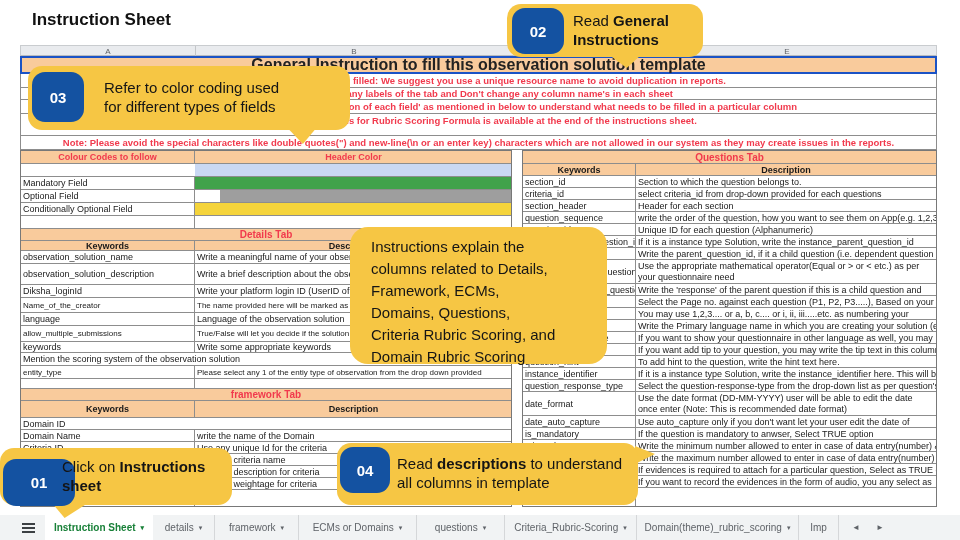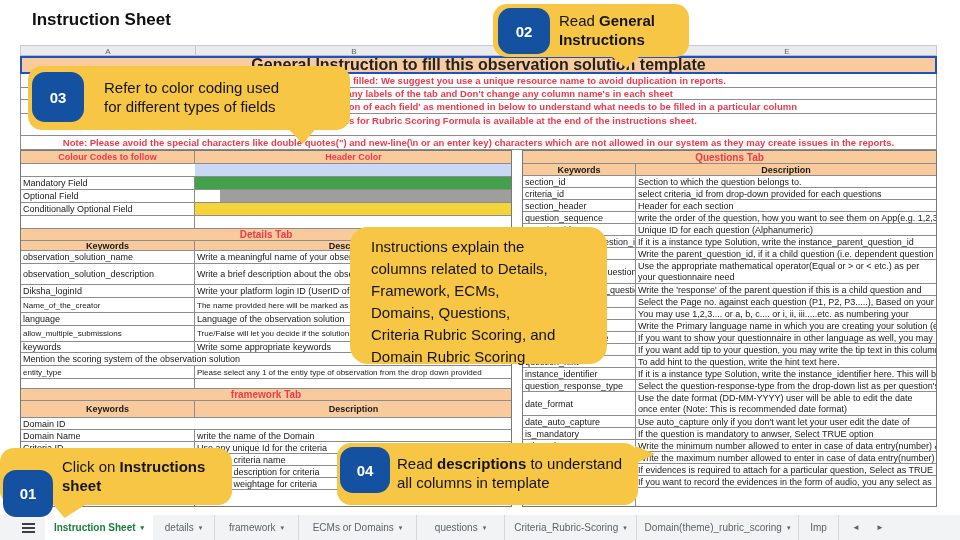--- a/index.html
+++ b/index.html
@@ -303,42 +303,42 @@
 
   <div class="callout" id="c03" style="left:28px;top:66px;width:322px;height:64px;">
     <div class="badge" style="left:4px;top:6px;width:52px;height:50px;">03</div>
     <div class="ctext" style="left:76px;top:12px;">
         <div><span>Refer to color coding used</span></div>
         <div><span>for different types of fields</span></div>
       </div>
   </div>
   <div class="tail" style="left:282px;top:126px;width:36px;height:18px;clip-path:polygon(10% 0,100% 0,58% 100%);"></div>
 
-  <div class="callout" id="c02" style="left:493px;top:4px;width:196px;height:53px;">
+  <div class="callout" id="c02" style="left:507px;top:4px;width:196px;height:53px;">
     <div class="badge" style="left:5px;top:4px;width:52px;height:46px;">02</div>
     <div class="ctext" style="left:66px;top:7px;">
         <div><span>Read </span><b>General</b></div>
         <div><b>Instructions</b></div>
       </div>
   </div>
   <div class="tail" style="left:608px;top:54px;width:34px;height:14px;clip-path:polygon(0 0,100% 0,55% 100%);"></div>
 
   <div class="callout" id="c-center" style="left:350px;top:227px;width:257px;height:137px;border-radius:18px;">
     <div class="ctext" style="left:21px;top:9px;line-height:22px;">
         <div><span>Instructions explain the</span></div>
         <div><span>columns related to Details,</span></div>
         <div><span>Framework, ECMs,</span></div>
         <div><span>Domains, Questions,</span></div>
         <div><span>Criteria Rubric Scoring, and</span></div>
         <div><span>Domain Rubric Scoring</span></div>
       </div>
   </div>
 
   <div class="callout" id="c01" style="left:0px;top:448px;width:232px;height:57px;">
-    <div class="badge" style="left:3px;top:22px;width:50px;height:47px;">01</div>
+    <div class="badge" style="left:3px;top:11px;width:72px;height:47px;">01</div>
     <div class="ctext" style="left:62px;top:9px;">
         <div><span>Click on </span><b>Instructions</b></div>
         <div><b>sheet</b></div>
       </div>
   </div>
   <div class="tail" style="left:52px;top:503px;width:36px;height:15px;clip-path:polygon(0 0,100% 0,35% 100%);"></div>
 
   <div class="callout" id="c04" style="left:337px;top:443px;width:301px;height:62px;">
     <div class="ctext" style="left:60px;top:11px;">
         <div><span>Read </span><b>descriptions</b><span> to understand</span></div>

